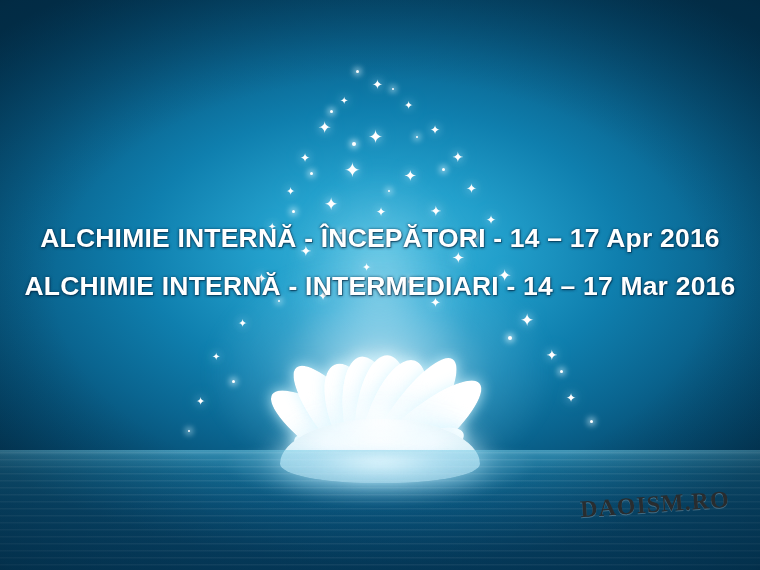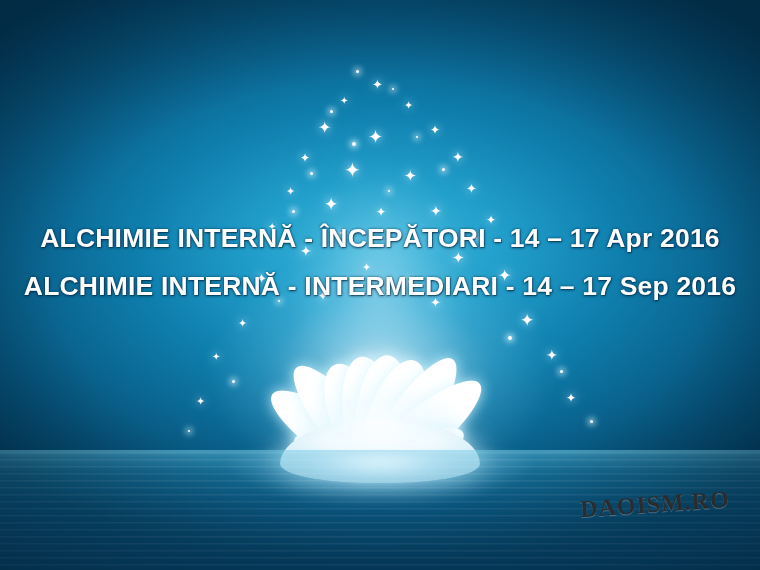--- a/index.html
+++ b/index.html
@@ -271,18 +271,18 @@
 
   <div class="water"></div>
   <div class="water-lines"></div>
   <div class="water-glow"></div>
   <div class="reflection"></div>
 
   <div class="bg-dark-corners"></div>
 
   <div class="titles">
     <div class="title-line">ALCHIMIE INTERNĂ - ÎNCEPĂTORI - 14 – 17 Apr 2016</div>
-    <div class="title-line">ALCHIMIE INTERNĂ - INTERMEDIARI - 14 – 17 Sep 2016</div>
+    <div class="title-line">ALCHIMIE INTERNĂ - INTERMEDIARI - 14 – 17 Mar 2016</div>
   </div>
 
   <div class="watermark">DAOISM.RO</div>
 
 </div>
 
 </body></html>

